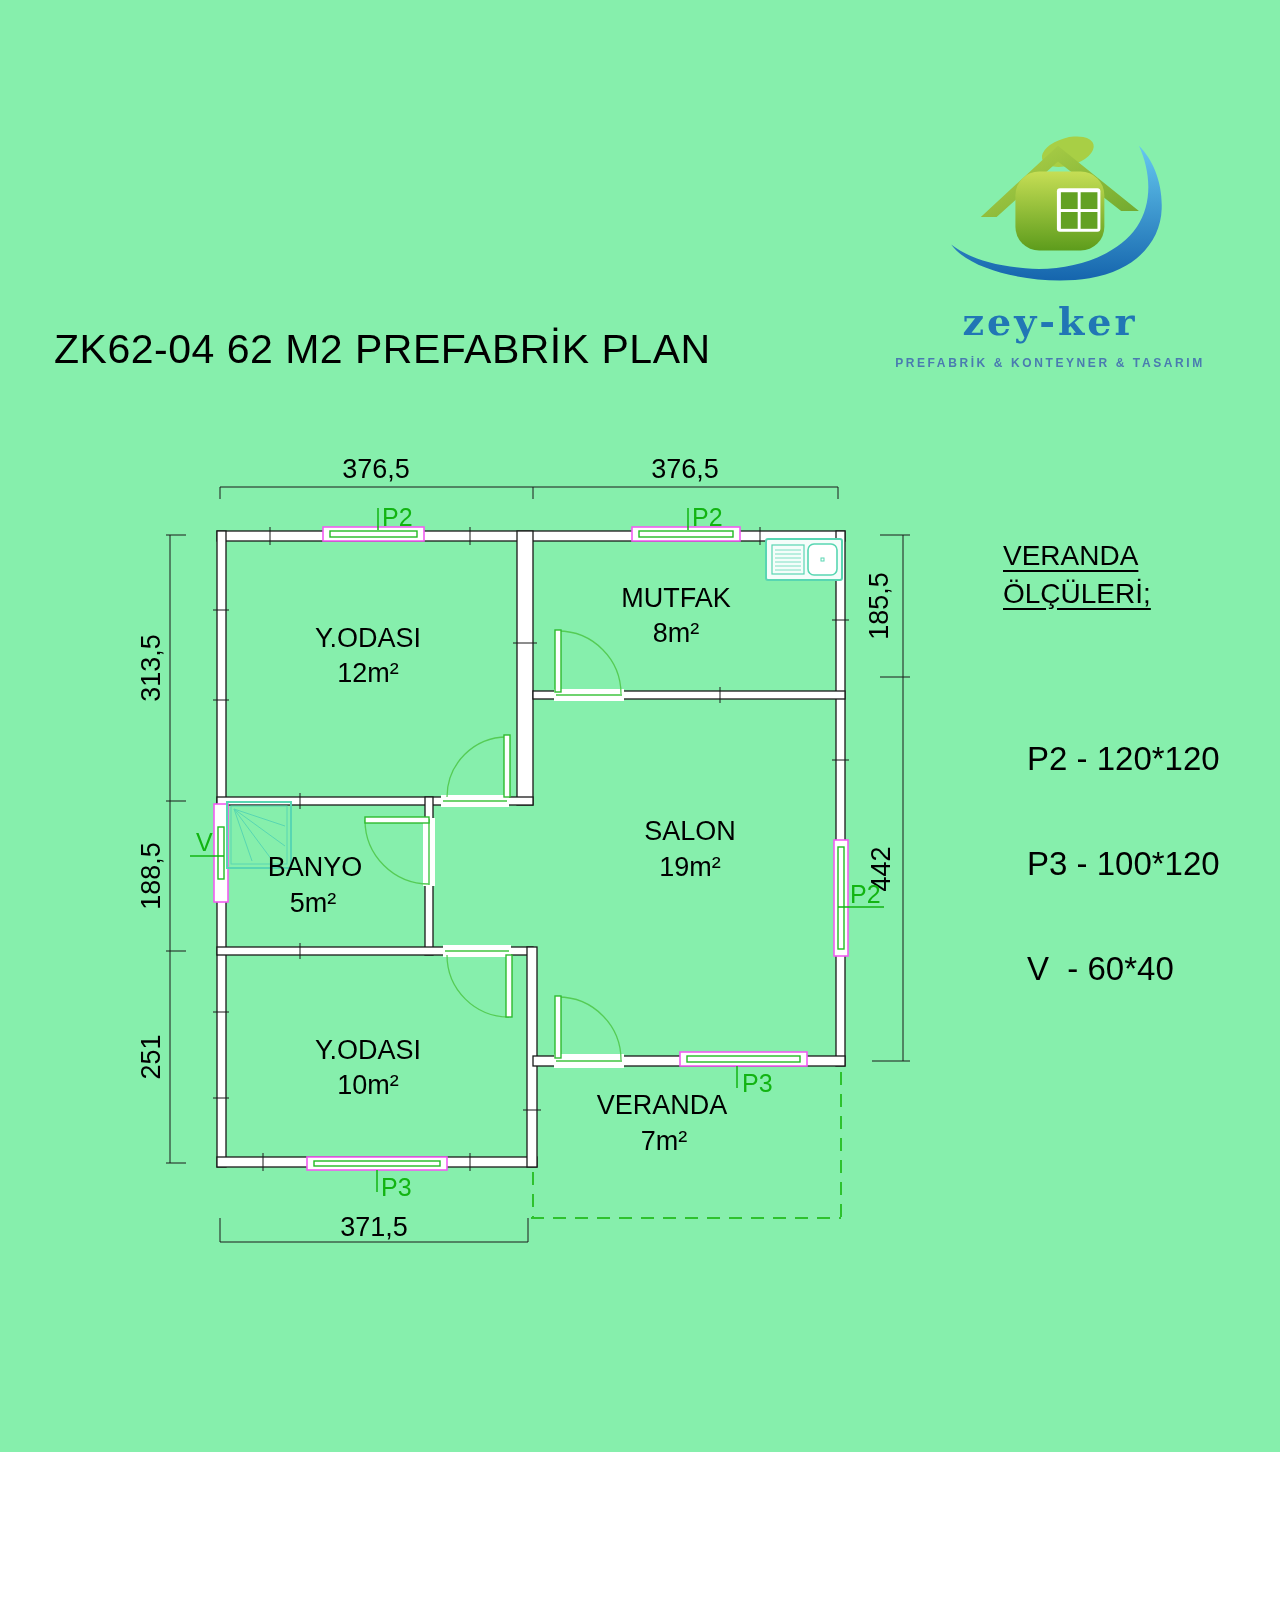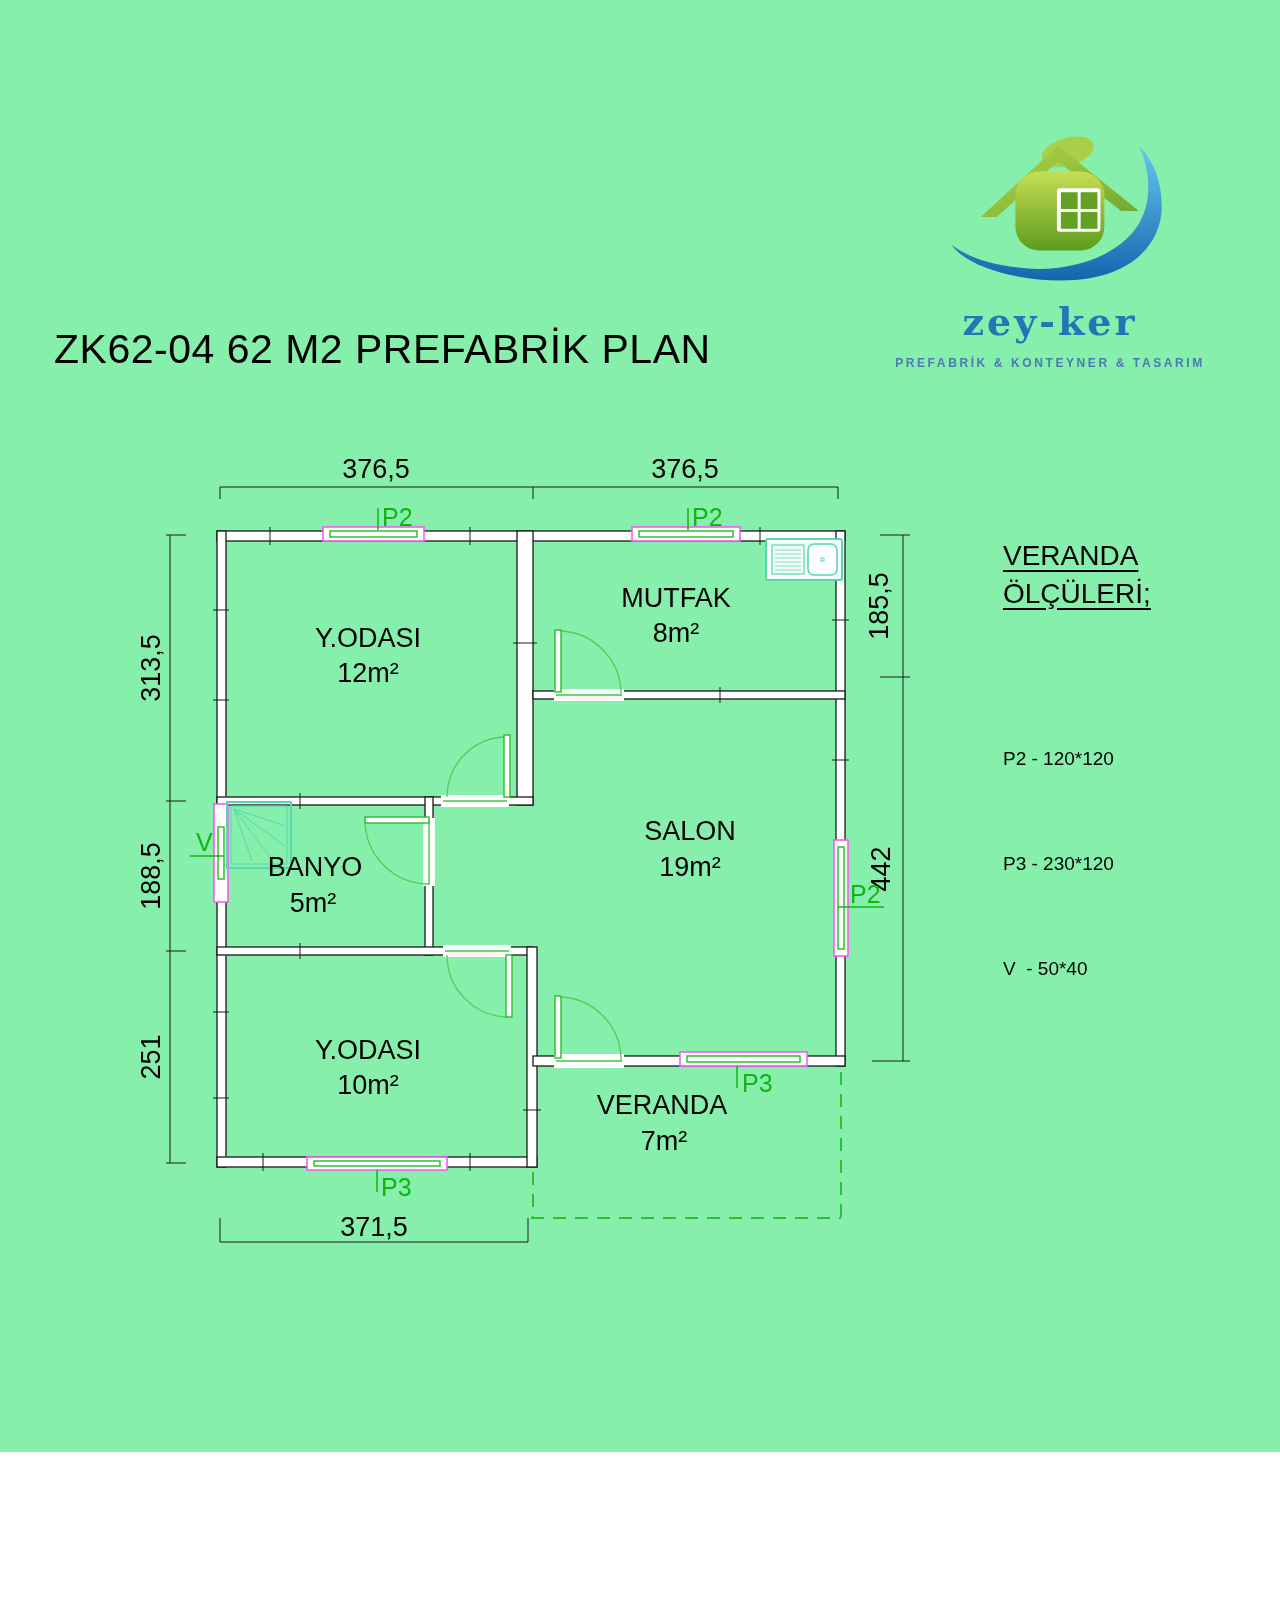--- a/index.html
+++ b/index.html
@@ -16,21 +16,21 @@
     font-family:"DejaVu Serif", serif; font-weight:bold; font-size:38px;
     color:#2176b5; letter-spacing:3px; margin-top:-8px; line-height:60px;
   }
   .logo .tagline {
     font-size:12px; font-weight:bold; color:#4a7bb0; letter-spacing:2.6px; margin-top:4px;
   }
   .legend { position:absolute; left:1003px; top:537px; color:#000; }
   .legend .hd {
     font-size:28px; line-height:38px; text-decoration:underline; text-underline-offset:5px;
   }
-  .legend .items { margin-top:58px; font-size:19px; line-height:35px; white-space:pre; }
+  .legend .items { margin-top:58px; font-size:33px; line-height:35px; white-space:pre;margin-left:24px; }
   svg text { font-family:"Liberation Sans", sans-serif; }
   .dimtxt { font-size:27px; fill:#000; }
   .roomtxt { font-size:27px; fill:#000; }
   .tagtxt { font-size:25px; fill:#12b412; }
 </style>
 </head>
 <body>
 
 <div class="page">
 
@@ -67,22 +67,22 @@
     </svg>
     <div class="brand">zey-ker</div>
     <div class="tagline">PREFABRİK &amp; KONTEYNER &amp; TASARIM</div>
   </div>
 
   <div class="legend">
     <div class="hd">VERANDA</div>
     <div class="hd">ÖLÇÜLERİ;</div>
     <div class="items">
       <div>P2 - 120*120</div>
-      <div>P3 - 230*120</div>
-      <div>V  - 50*40</div>
+      <div>P3 - 100*120</div>
+      <div>V  - 60*40</div>
     </div>
   </div>
 
   <svg width="1280" height="1600" viewBox="0 0 1280 1600" style="position:absolute;left:0;top:0;">
 
     <g stroke="#2ec22e" stroke-width="2" stroke-dasharray="13 9" fill="none">
       <path d="M841,1072 V1218"></path>
       <path d="M531,1218 H841"></path>
       <path d="M533,1172 V1218"></path>
     </g>

